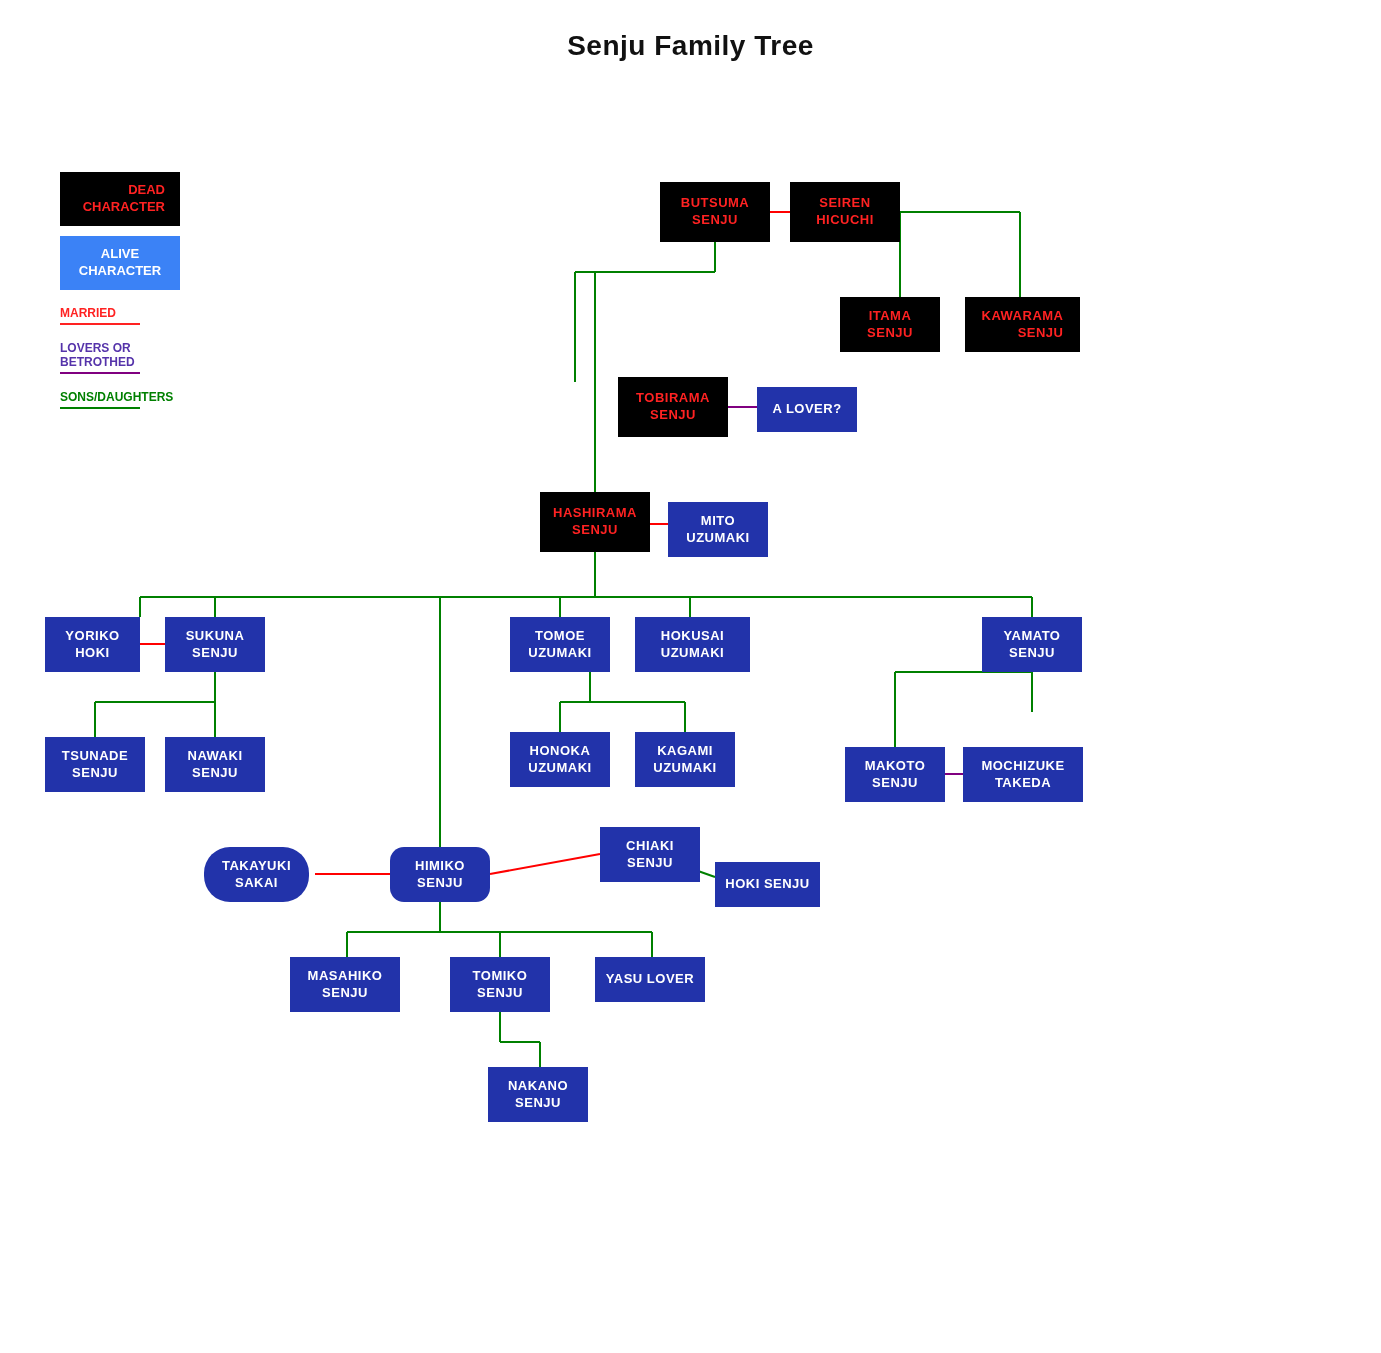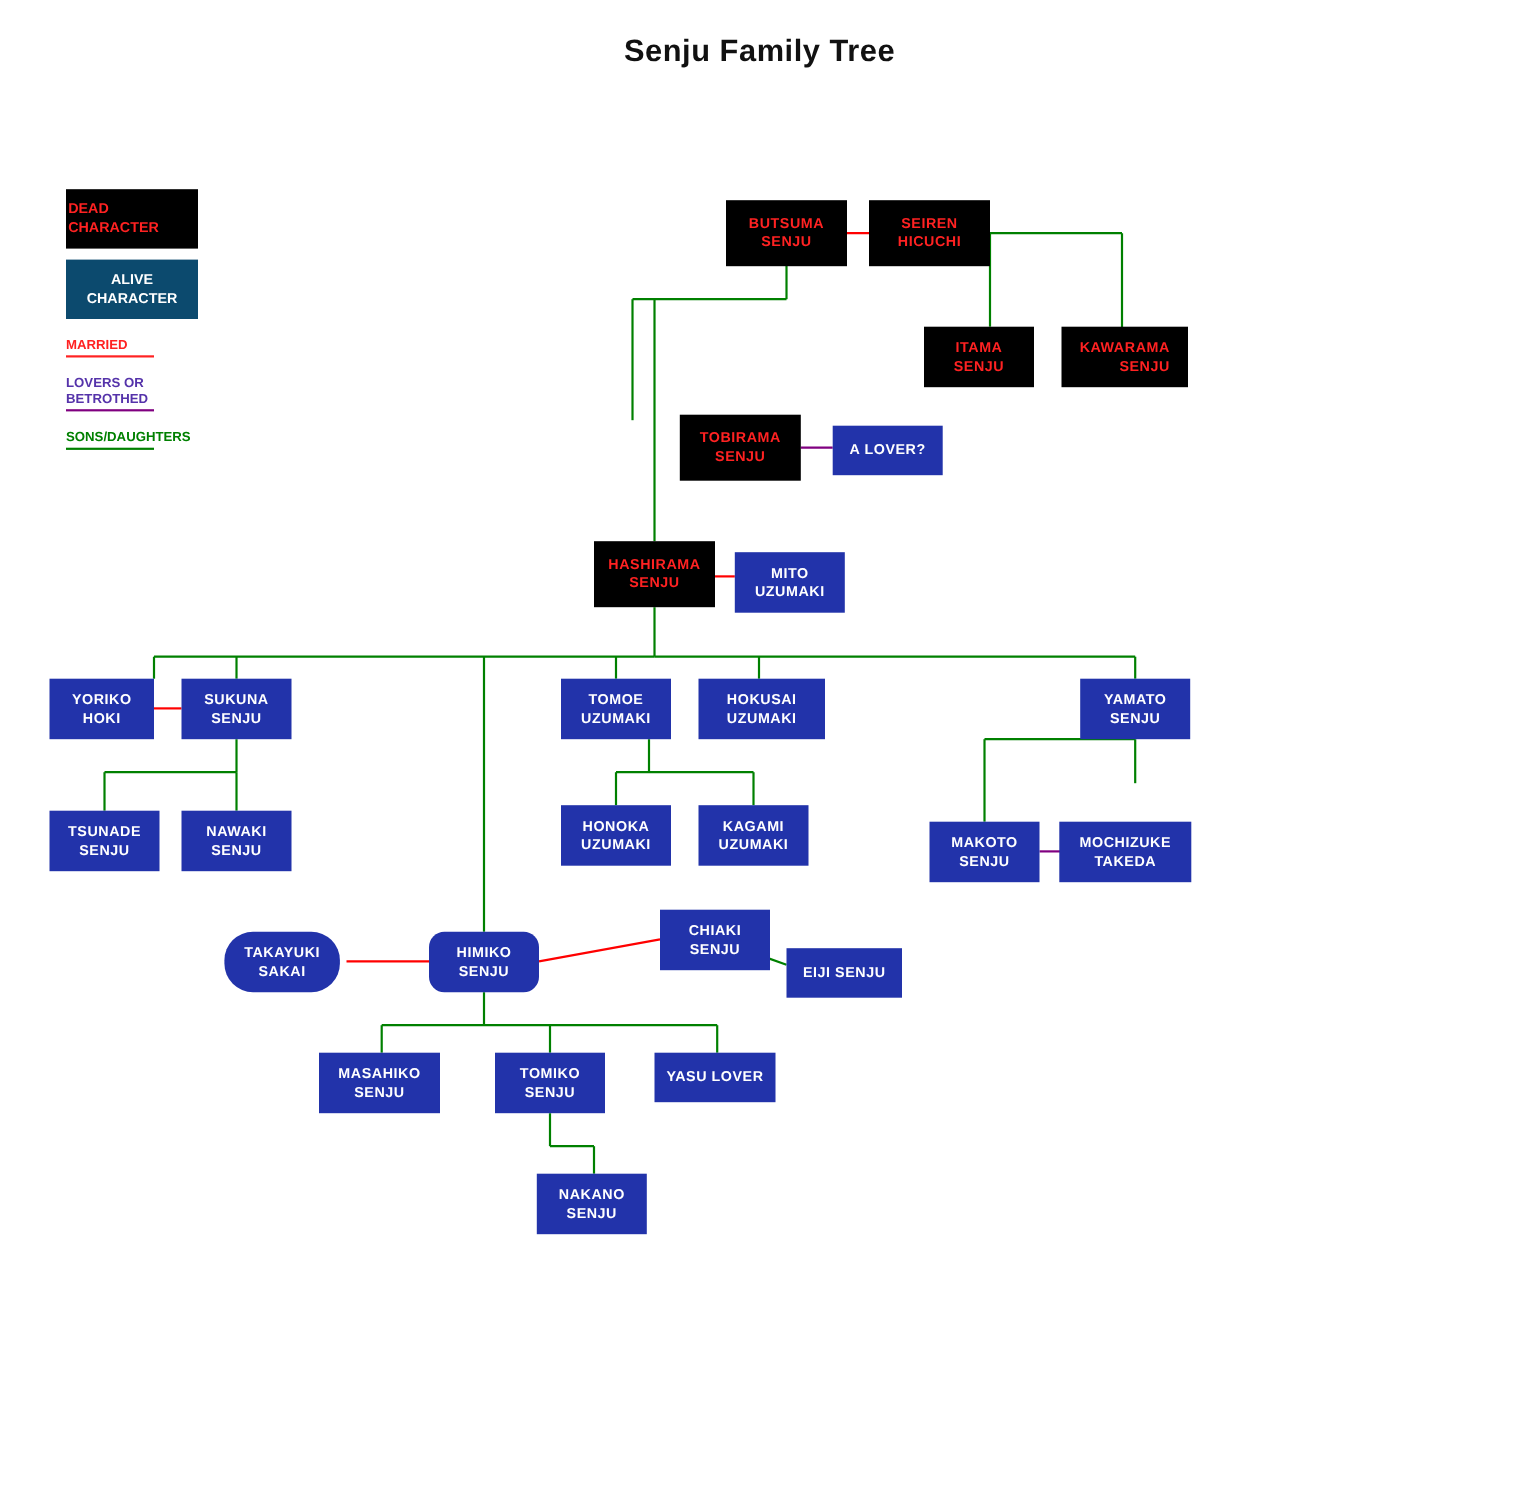--- a/index.html
+++ b/index.html
@@ -54,27 +54,27 @@
       left: 60px;
       display: flex;
       flex-direction: column;
       gap: 10px;
     }
     .legend-node-dead {
       background: #000;
       color: #ff2222;
       font-size: 13px;
       font-weight: 700;
-      padding: 10px 2px;
+      padding: 10px 15px;
       width: 120px;
-      text-align: left;
+      text-align: right;
       line-height: 1.3;
     }
     .legend-node-alive {
-      background: #0c4a6e;
+      background: #3b82f6;
       color: #fff;
       font-size: 13px;
       font-weight: 700;
       padding: 10px 14px;
       width: 120px;
       text-align: center;
       line-height: 1.3;
     }
     .legend-line-item {
       display: flex;
@@ -203,19 +203,19 @@
   <div class="node node-alive" style="left:982px;top:545px;width:100px;height:55px;">YAMATO<br>SENJU</div>
   <div class="node node-alive" style="left:45px;top:665px;width:100px;height:55px;">TSUNADE<br>SENJU</div>
   <div class="node node-alive" style="left:165px;top:665px;width:100px;height:55px;">NAWAKI<br>SENJU</div>
   <div class="node node-alive" style="left:510px;top:660px;width:100px;height:55px;">HONOKA<br>UZUMAKI</div>
   <div class="node node-alive" style="left:635px;top:660px;width:100px;height:55px;">KAGAMI<br>UZUMAKI</div>
   <div class="node node-alive" style="left:845px;top:675px;width:100px;height:55px;">MAKOTO<br>SENJU</div>
   <div class="node node-alive" style="left:963px;top:675px;width:120px;height:55px;">MOCHIZUKE<br>TAKEDA</div>
   <div class="node node-alive" style="left:204px;top:775px;width:105px;height:55px;border-radius:26px;">TAKAYUKI<br>SAKAI</div>
   <div class="node node-alive" style="left:390px;top:775px;width:100px;height:55px;border-radius:14px;">HIMIKO<br>SENJU</div>
   <div class="node node-alive" style="left:600px;top:755px;width:100px;height:55px;">CHIAKI<br>SENJU</div>
-  <div class="node node-alive" style="left:715px;top:790px;width:105px;height:45px;">EIJI SENJU</div>
+  <div class="node node-alive" style="left:715px;top:790px;width:105px;height:45px;">HOKI SENJU</div>
   <div class="node node-alive" style="left:290px;top:885px;width:110px;height:55px;">MASAHIKO<br>SENJU</div>
   <div class="node node-alive" style="left:450px;top:885px;width:100px;height:55px;">TOMIKO<br>SENJU</div>
   <div class="node node-alive" style="left:595px;top:885px;width:110px;height:45px;">YASU LOVER</div>
   <div class="node node-alive" style="left:488px;top:995px;width:100px;height:55px;">NAKANO<br>SENJU</div>
 
 </div>
 
 </body></html>

